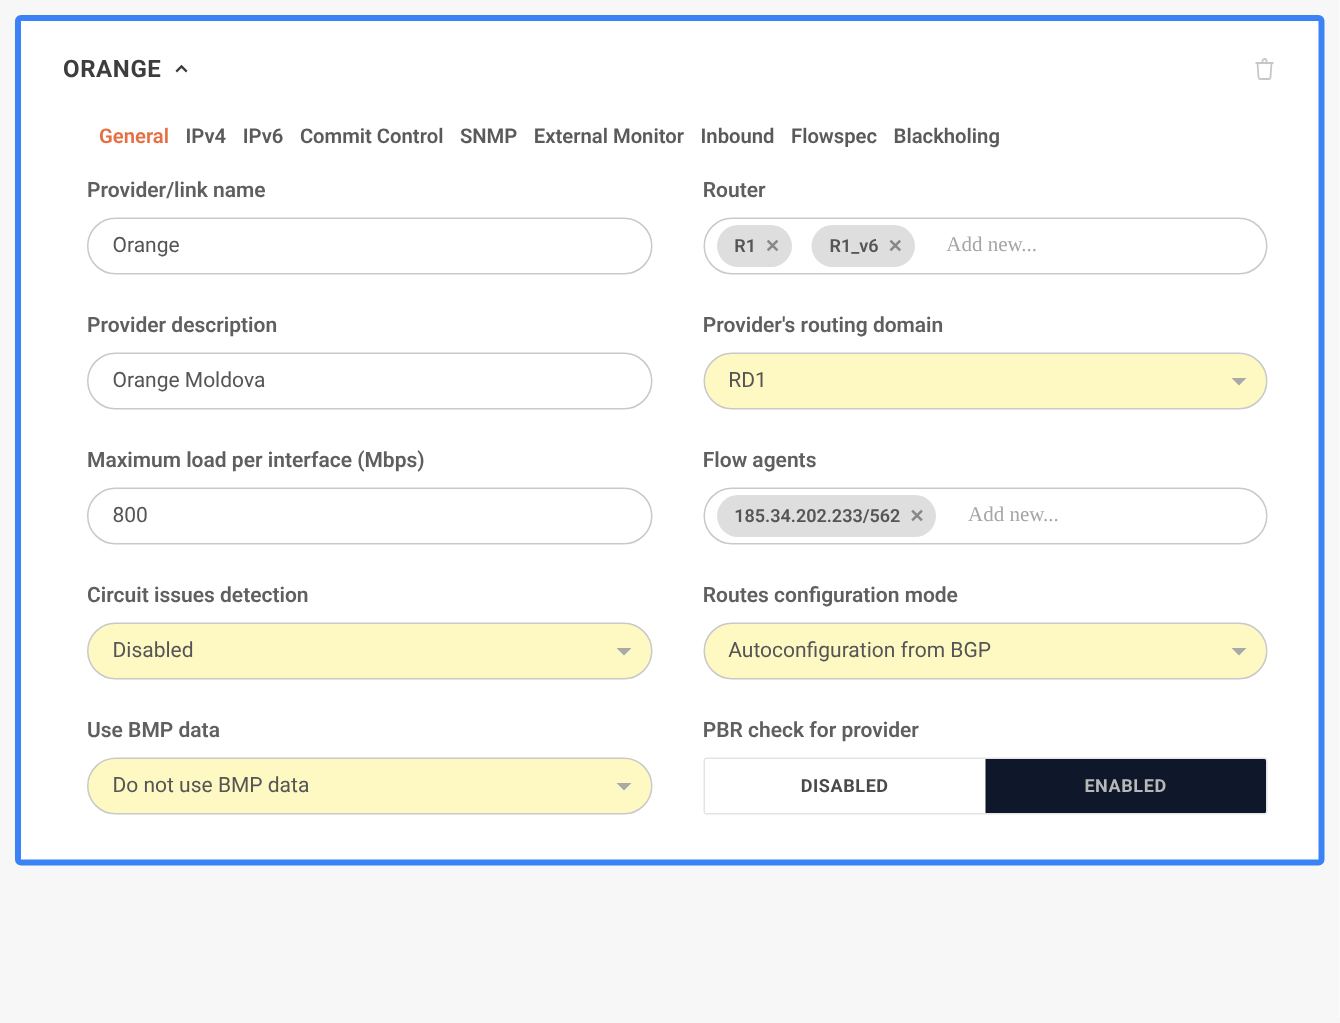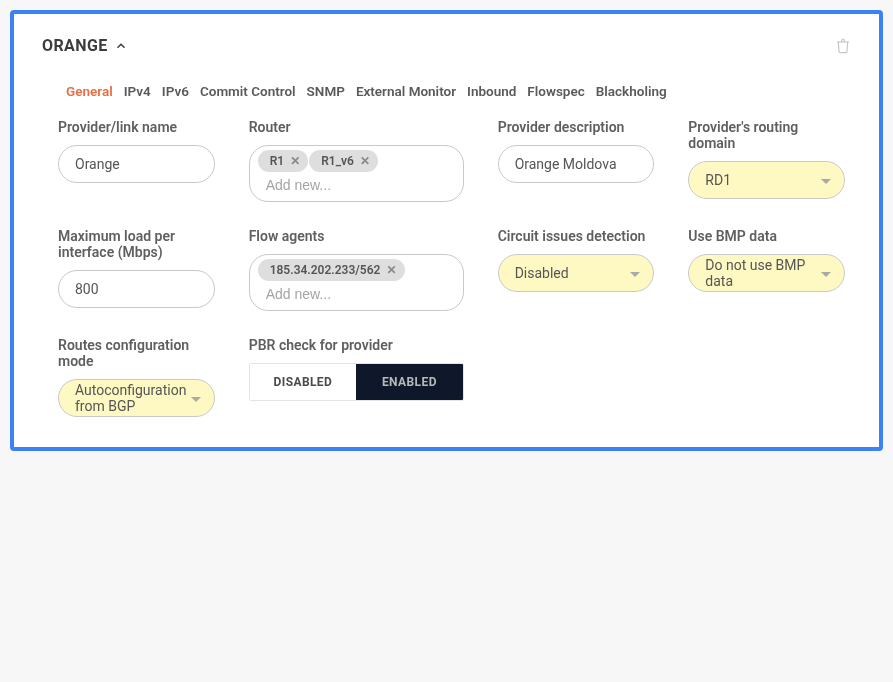--- a/index.html
+++ b/index.html
@@ -58,21 +58,21 @@
     font-size: 13.5px;
   }
   .tab {
     color: #5a5a5a;
     font-weight: 600;
     cursor: pointer;
   }
   .tab.active { color: #e56f42; }
   .form-grid {
     display: grid;
-    grid-template-columns: 1fr 1fr 1fr 1fr;
+    grid-template-columns: 1fr 1fr;
     column-gap: 34px;
     row-gap: 26px;
     padding: 0 34px 0 44px;
   }
   .field {}
   .field-label {
     font-weight: 600;
     font-size: 14px;
     color: #5f5f5f;
     margin-bottom: 10px;
@@ -108,23 +108,22 @@
     pointer-events: none;
   }
   .select-caret svg { fill: #a9a9a9; }
   .tag-input {
     width: 100%;
     min-height: 38px;
     border: 1px solid #c9c9c9;
     border-radius: 19px;
     padding: 4px 8px 4px 8px;
     display: flex;
-    align-items: center;
     flex-wrap: wrap;
-    gap: 1px;
+    gap: 13px;
   }
   .tag {
     background: #dedede;
     color: #555;
     font-size: 12px;
     font-weight: 600;
     border-radius: 14px;
     padding: 4px 8px 4px 12px;
     display: inline-flex;
     align-items: center;
@@ -138,21 +137,21 @@
   }
   .tag-add {
     border: none;
     outline: none;
     font-size: 14px;
     color: #1d4ed8;
     background: transparent;
     padding: 4px 8px;
     flex: 1;
     min-width: 80px;
-    font-family: Liberation Sans, sans-serif;
+    font-family: Liberation Serif, serif;
   }
   .tag-add::placeholder { color: #a5a5a5; }
   .toggle-group {
     display: flex;
     width: 100%;
     height: 38px;
     border: 1px solid #e4e4e4;
     border-radius: 2px;
     overflow: hidden;
   }
@@ -276,48 +275,48 @@
         </button>
         <span class="select-caret">
           <svg width="10" height="6" viewBox="0 0 10 6">
               <path d="M0 0l5 5 5-5z"></path>
             </svg>
         </span>
       </div>
     </div>
 
     <div class="field">
+      <div class="field-label">Routes configuration mode</div>
+      <div class="select-wrap">
+        <button class="select">
+          <span>Autoconfiguration from BGP</span>
+        </button>
+        <span class="select-caret">
+          <svg width="10" height="6" viewBox="0 0 10 6">
+              <path d="M0 0l5 5 5-5z"></path>
+            </svg>
+        </span>
+      </div>
+    </div>
+
+    <div class="field">
       <div class="field-label">Use BMP data</div>
       <div class="select-wrap">
         <button class="select">
           <span>Do not use BMP data</span>
         </button>
         <span class="select-caret">
           <svg width="10" height="6" viewBox="0 0 10 6">
               <path d="M0 0l5 5 5-5z"></path>
             </svg>
         </span>
       </div>
     </div>
 
     <div class="field">
-      <div class="field-label">Routes configuration mode</div>
-      <div class="select-wrap">
-        <button class="select">
-          <span>Autoconfiguration from BGP</span>
-        </button>
-        <span class="select-caret">
-          <svg width="10" height="6" viewBox="0 0 10 6">
-              <path d="M0 0l5 5 5-5z"></path>
-            </svg>
-        </span>
-      </div>
-    </div>
-
-    <div class="field">
       <div class="field-label">PBR check for provider</div>
       <div class="toggle-group">
         <div class="toggle-option selected">DISABLED</div>
         <div class="toggle-option unselected">ENABLED</div>
       </div>
     </div>
 
   </div>
 </div>
 

